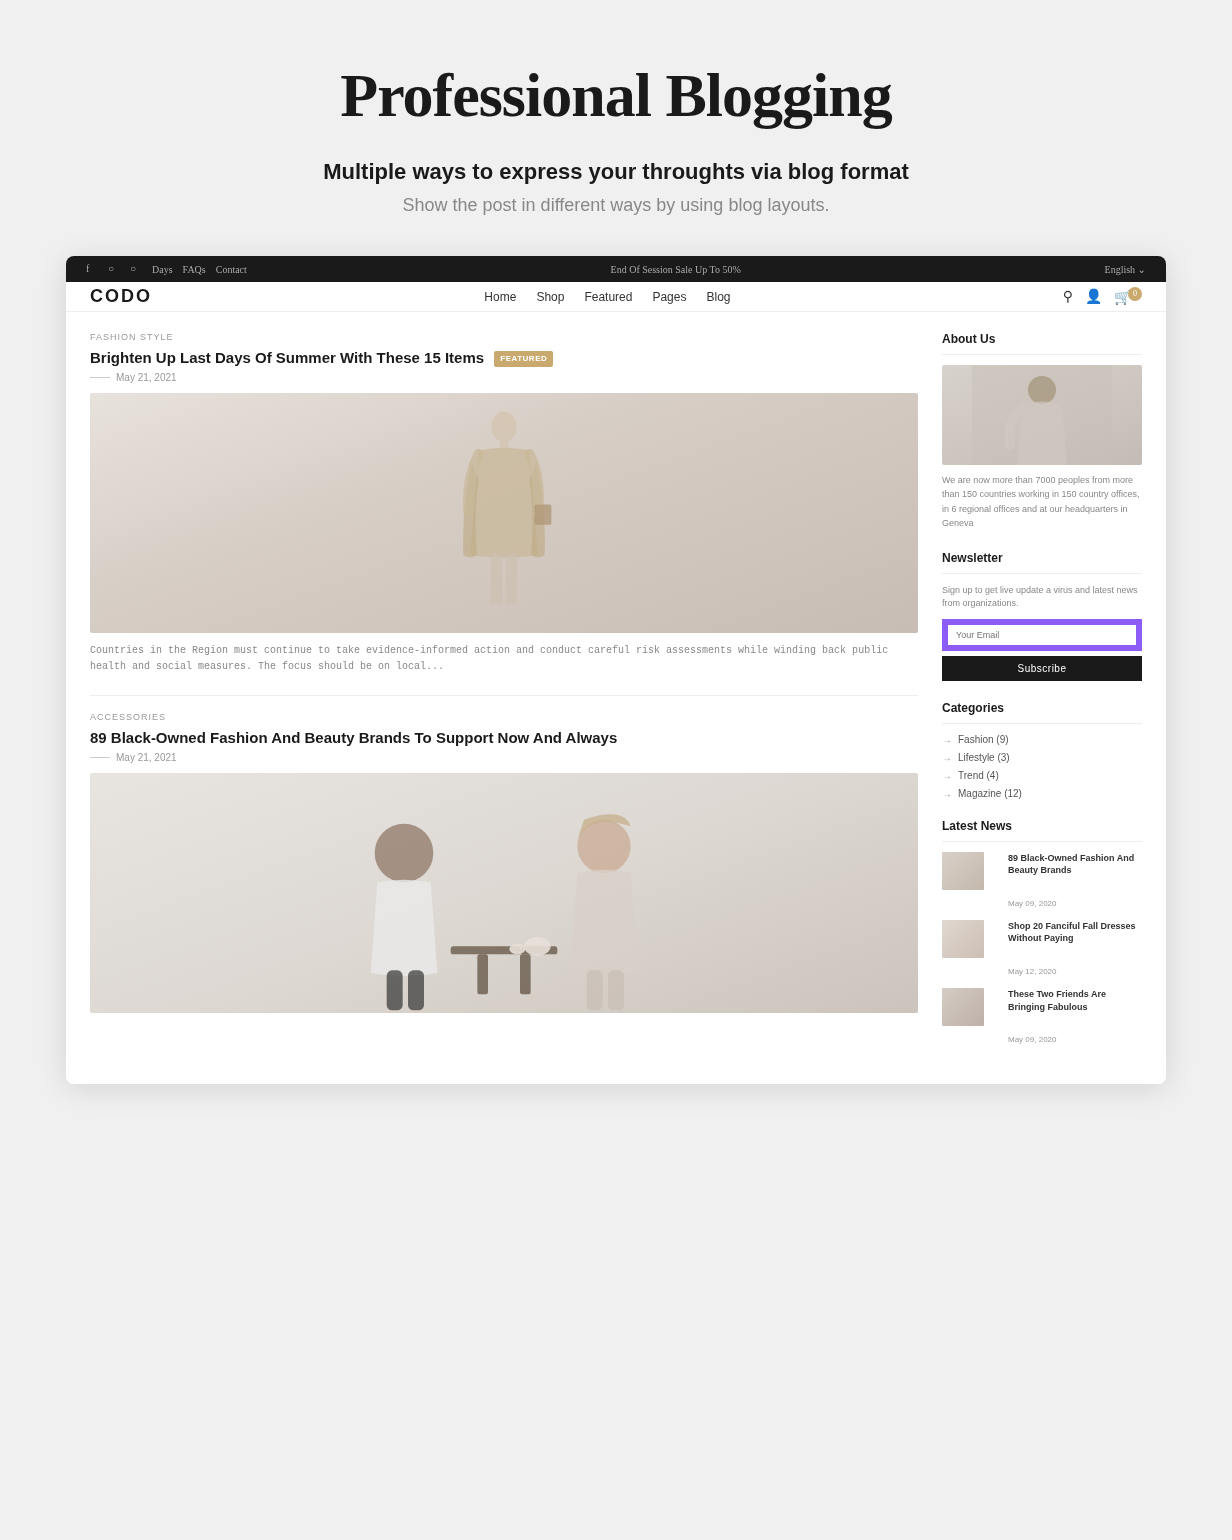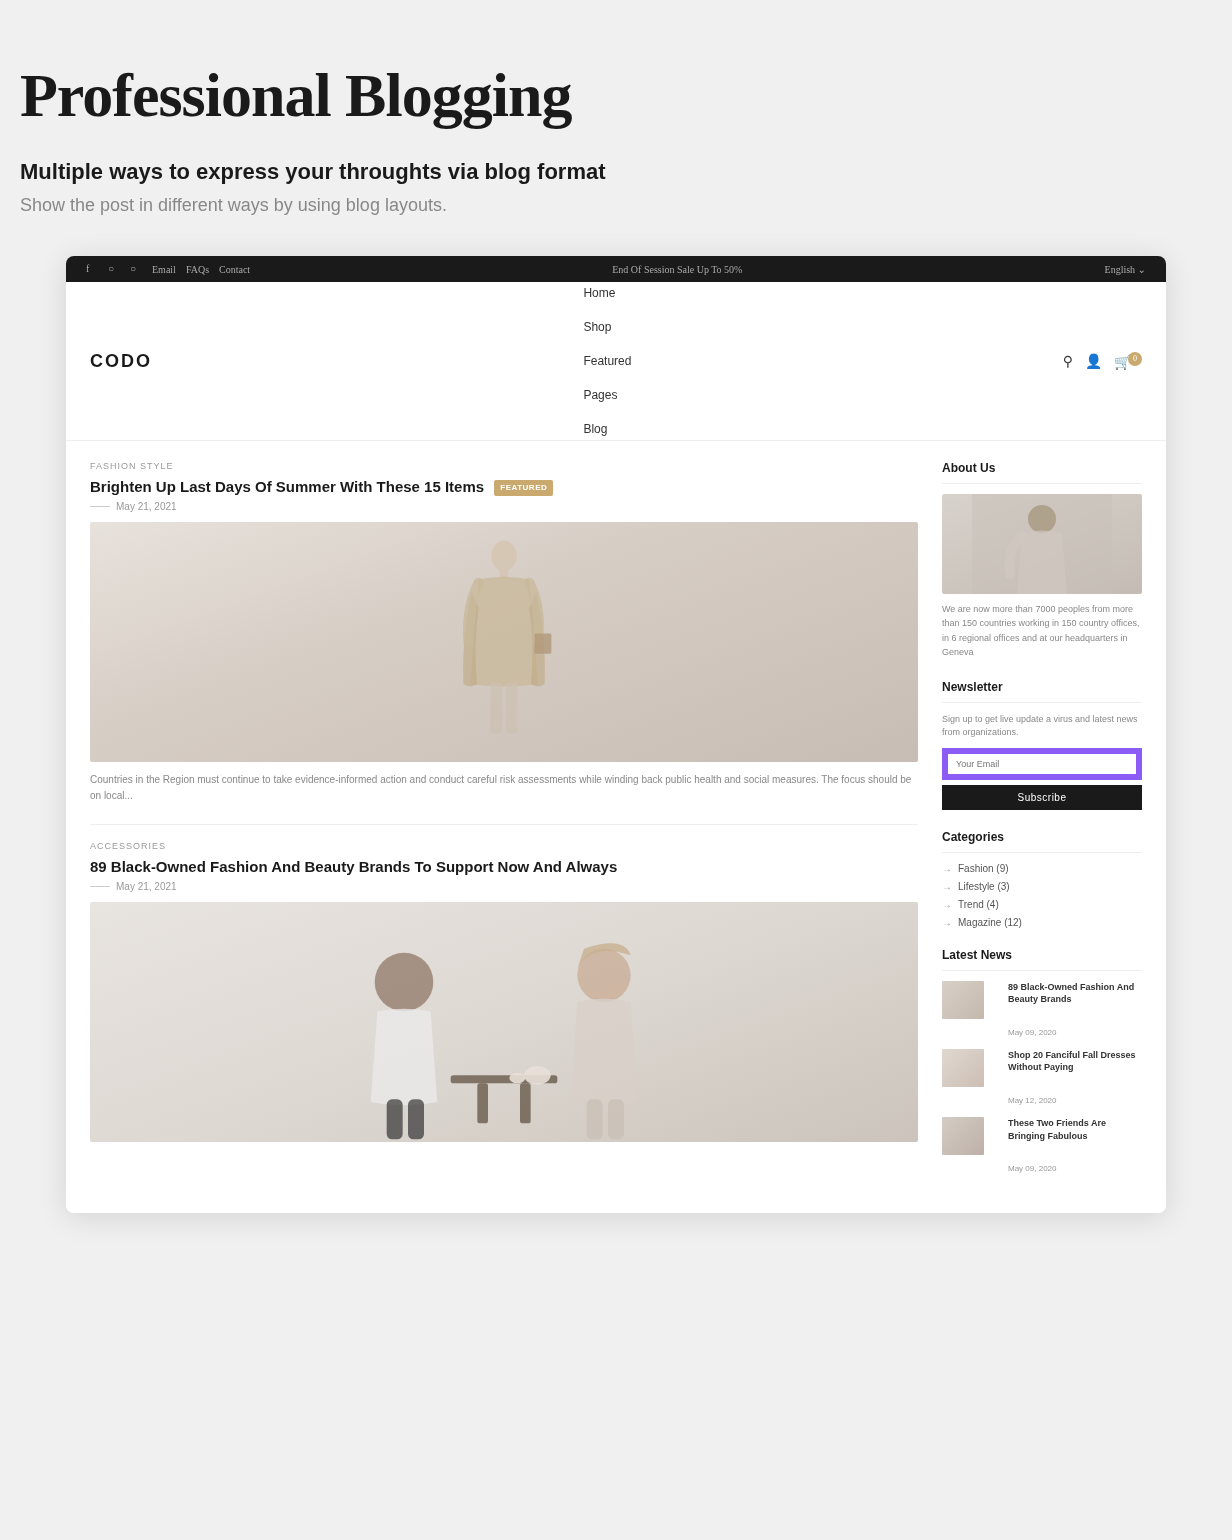--- a/index.html
+++ b/index.html
@@ -9,20 +9,21 @@
       width: 1232px;
       min-height: 1540px;
     }
 
     .page-wrapper {
       background: #f0f0f0;
       padding: 60px 20px 40px;
     }
 
     .hero-section {
+      text-align: center;
       margin-bottom: 40px;
     }
 
     .hero-title {
       font-size: 62px;
       font-weight: 700;
       color: #1a1a1a;
       letter-spacing: -1px;
       margin-bottom: 28px;
     }
@@ -82,21 +83,20 @@
       letter-spacing: 2px;
       color: #1a1a1a;
       font-family: Arial, sans-serif;
     }
     .nav-links {
       display: flex;
       gap: 20px;
       font-size: 12px;
       color: #333;
       font-family: Arial, sans-serif;
-      flex-direction: column;
     }
     .nav-links span { cursor: pointer; }
     .nav-icons {
       display: flex;
       gap: 12px;
       align-items: center;
       font-size: 14px;
       color: #333;
     }
     .cart-badge {
@@ -196,21 +196,21 @@
     
     .fashion-figure {
       width: 120px;
       height: 220px;
     }
 
     .post-excerpt {
       font-size: 10px;
       color: #888;
       line-height: 1.6;
-      font-family: Liberation Sans, sans-serif;
+      font-family: Liberation Mono, monospace;
       margin-bottom: 20px;
     }
 
     .post-divider {
       border: none;
       border-top: 1px solid #eee;
       margin: 16px 0;
     }
 
     
@@ -344,21 +344,21 @@
     <p class="hero-desc">Show the post in different ways by using blog layouts.</p>
   </div>
 
   <div class="browser-wrapper">
 
     <div class="top-bar">
       <div class="top-bar-left">
         <span class="social-icon">f</span>
         <span class="social-icon">○</span>
         <span class="social-icon">○</span>
-        <span>Email</span>
+        <span>Days</span>
         <span>FAQs</span>
         <span>Contact</span>
       </div>
       <div class="top-bar-center">End Of Session Sale Up To 50%</div>
       <div class="top-bar-right">
         <span>English</span> ⌄
       </div>
     </div>
 
     <div class="nav-bar">

